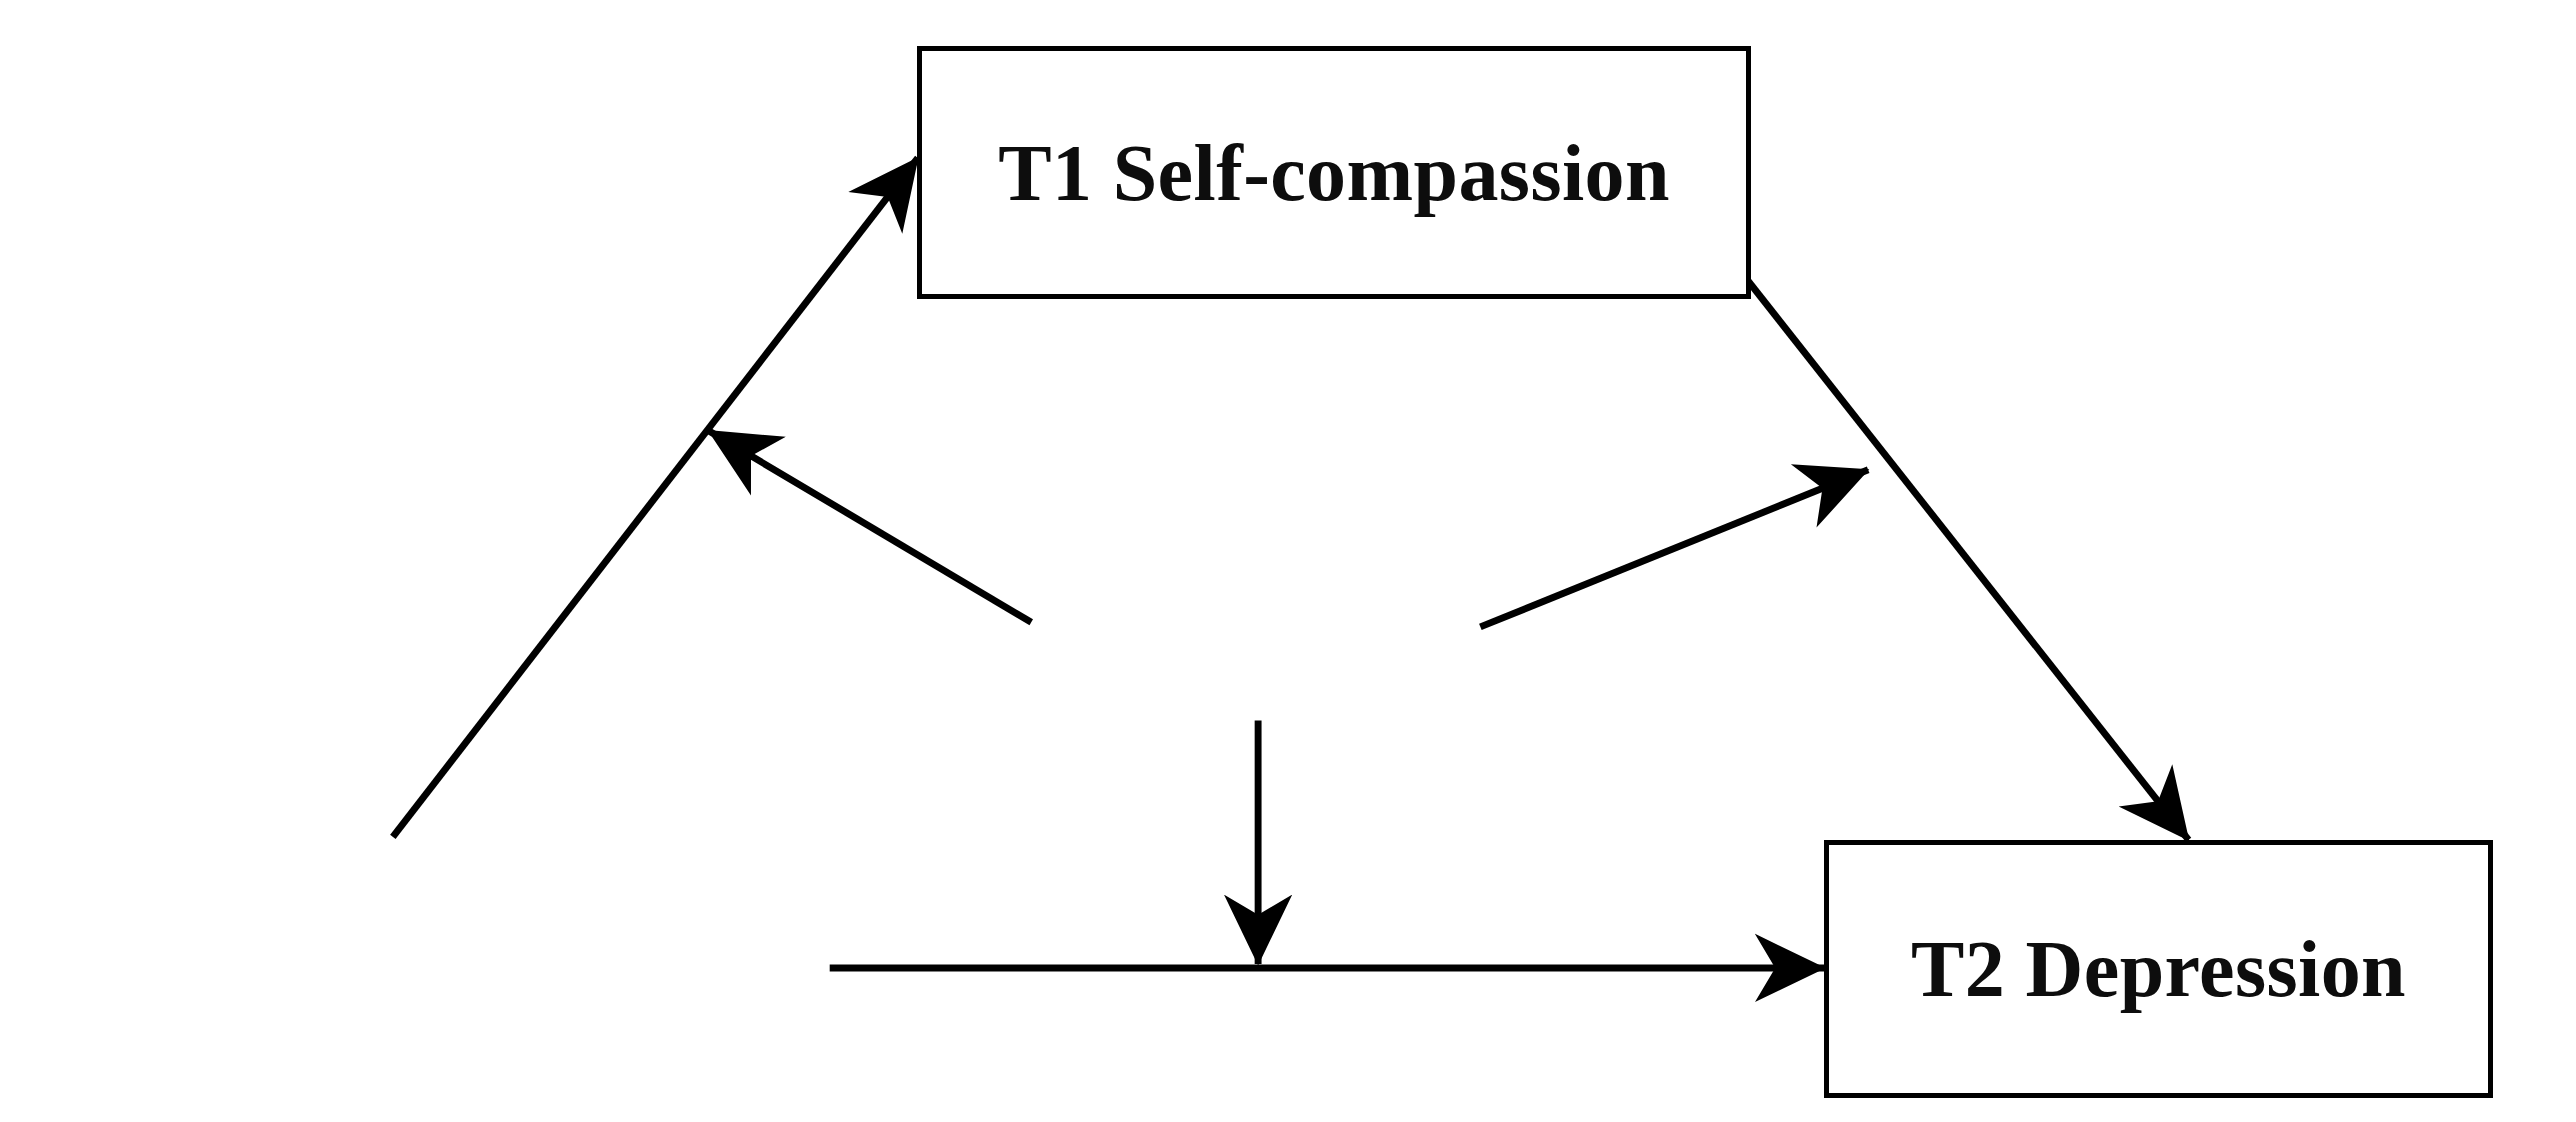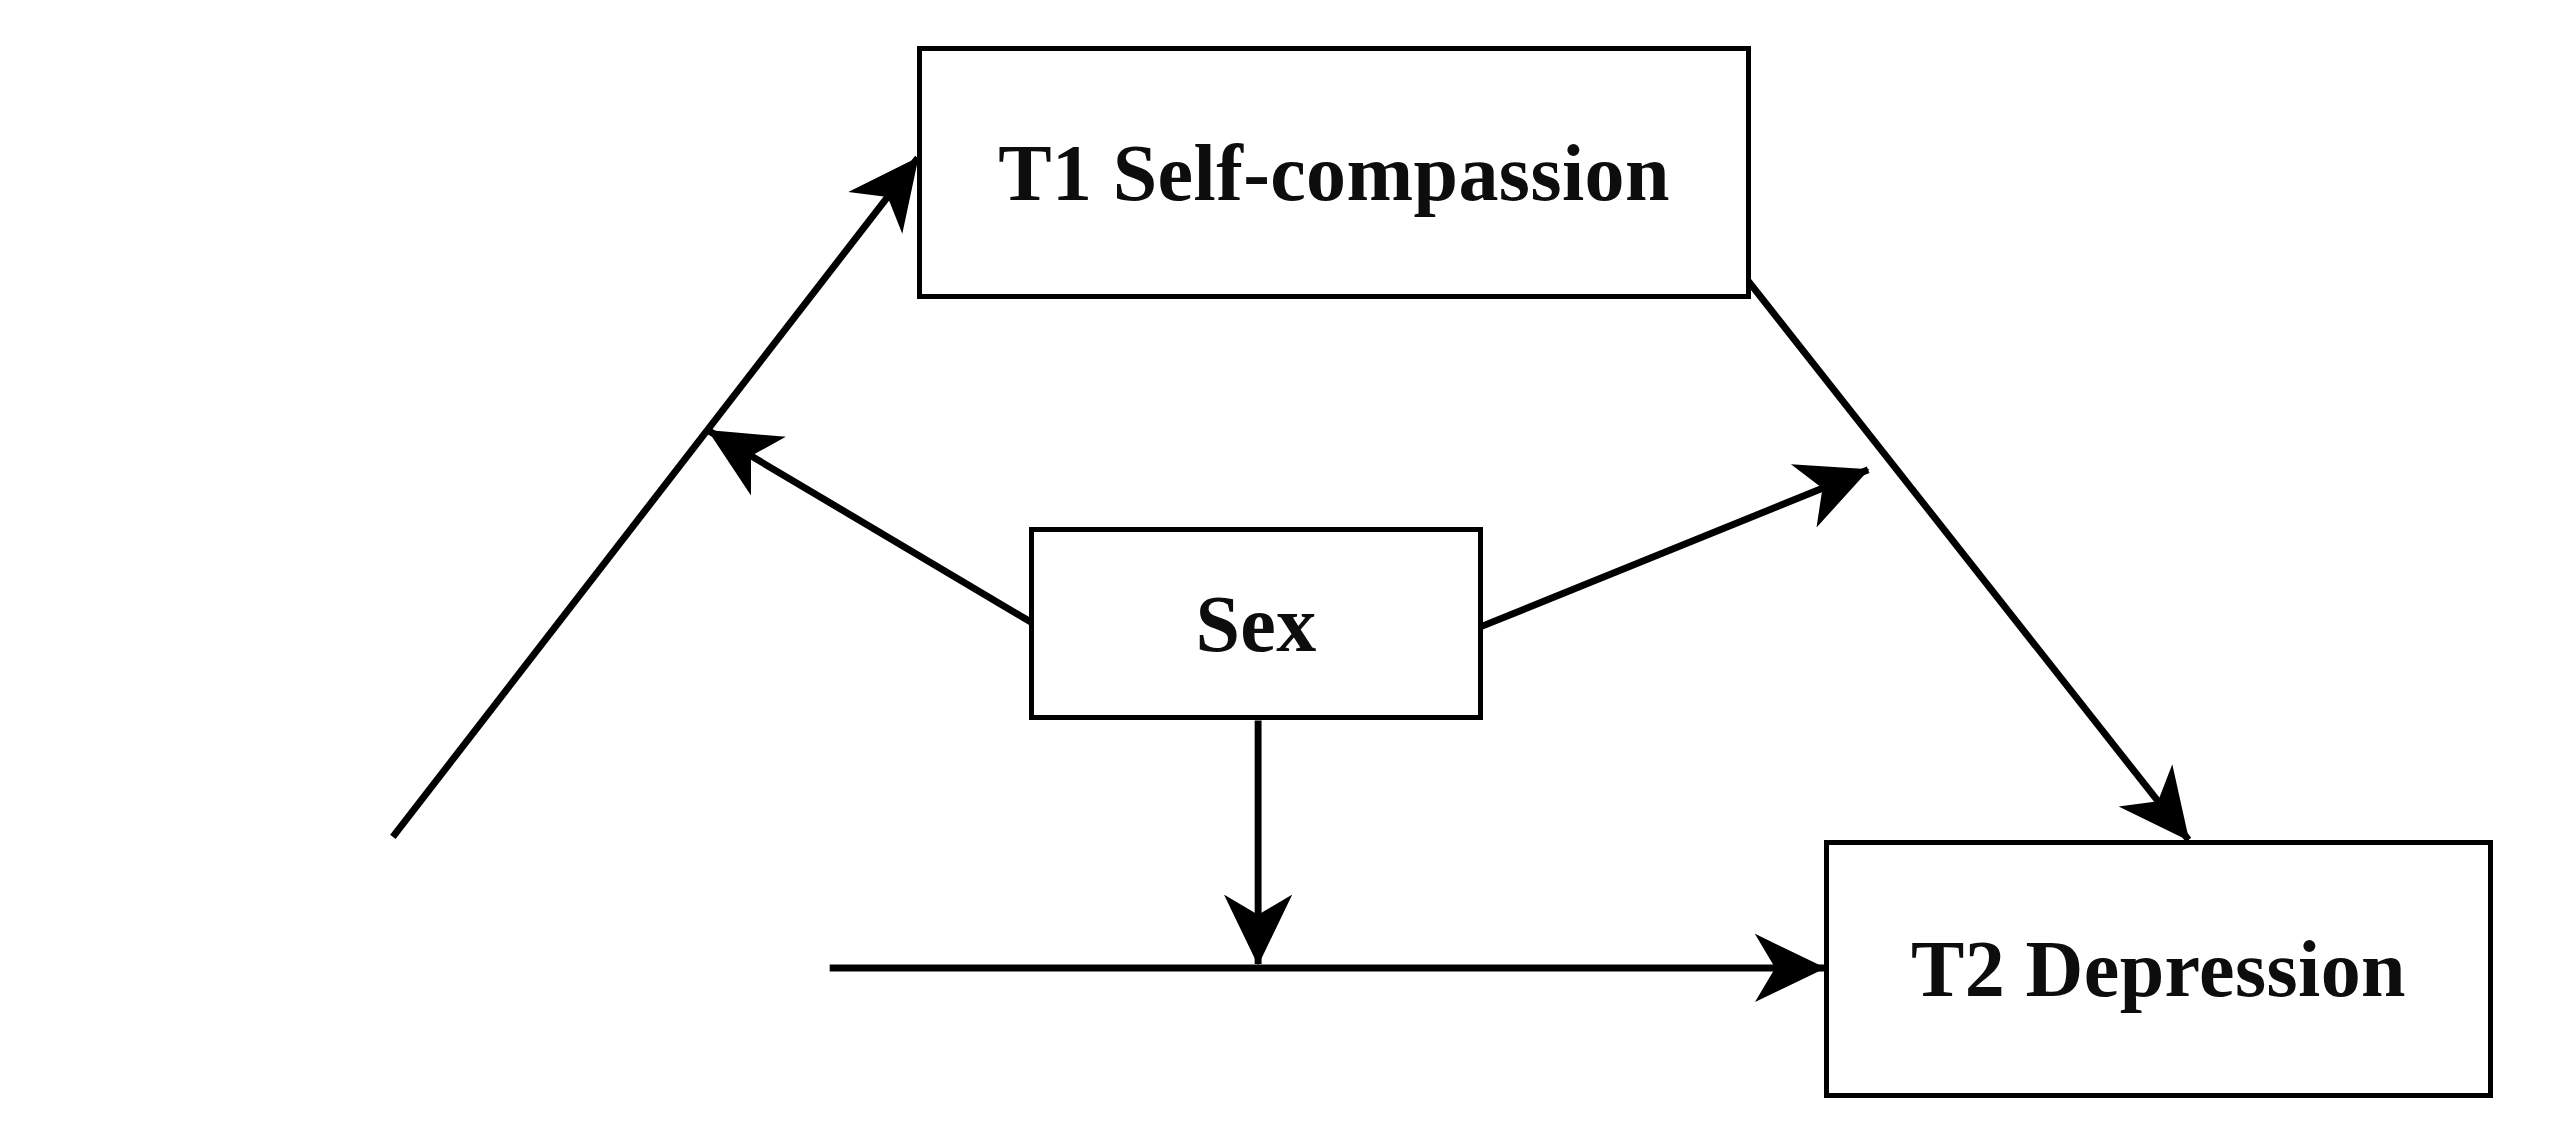--- a/index.html
+++ b/index.html
@@ -104,18 +104,15 @@
 
   <div class="node-box" id="box-self-compassion">
     <span class="node-label">T1 Self-compassion</span>
   </div>
 
 
   <div class="node-box" id="box-depression">
     <span class="node-label">T2 Depression</span>
   </div>
 
-  <div class="node-box" id="box-sex">
-    <span class="node-label">Sex</span>
-  </div>
 
 </div>
 
 
 </body></html>

